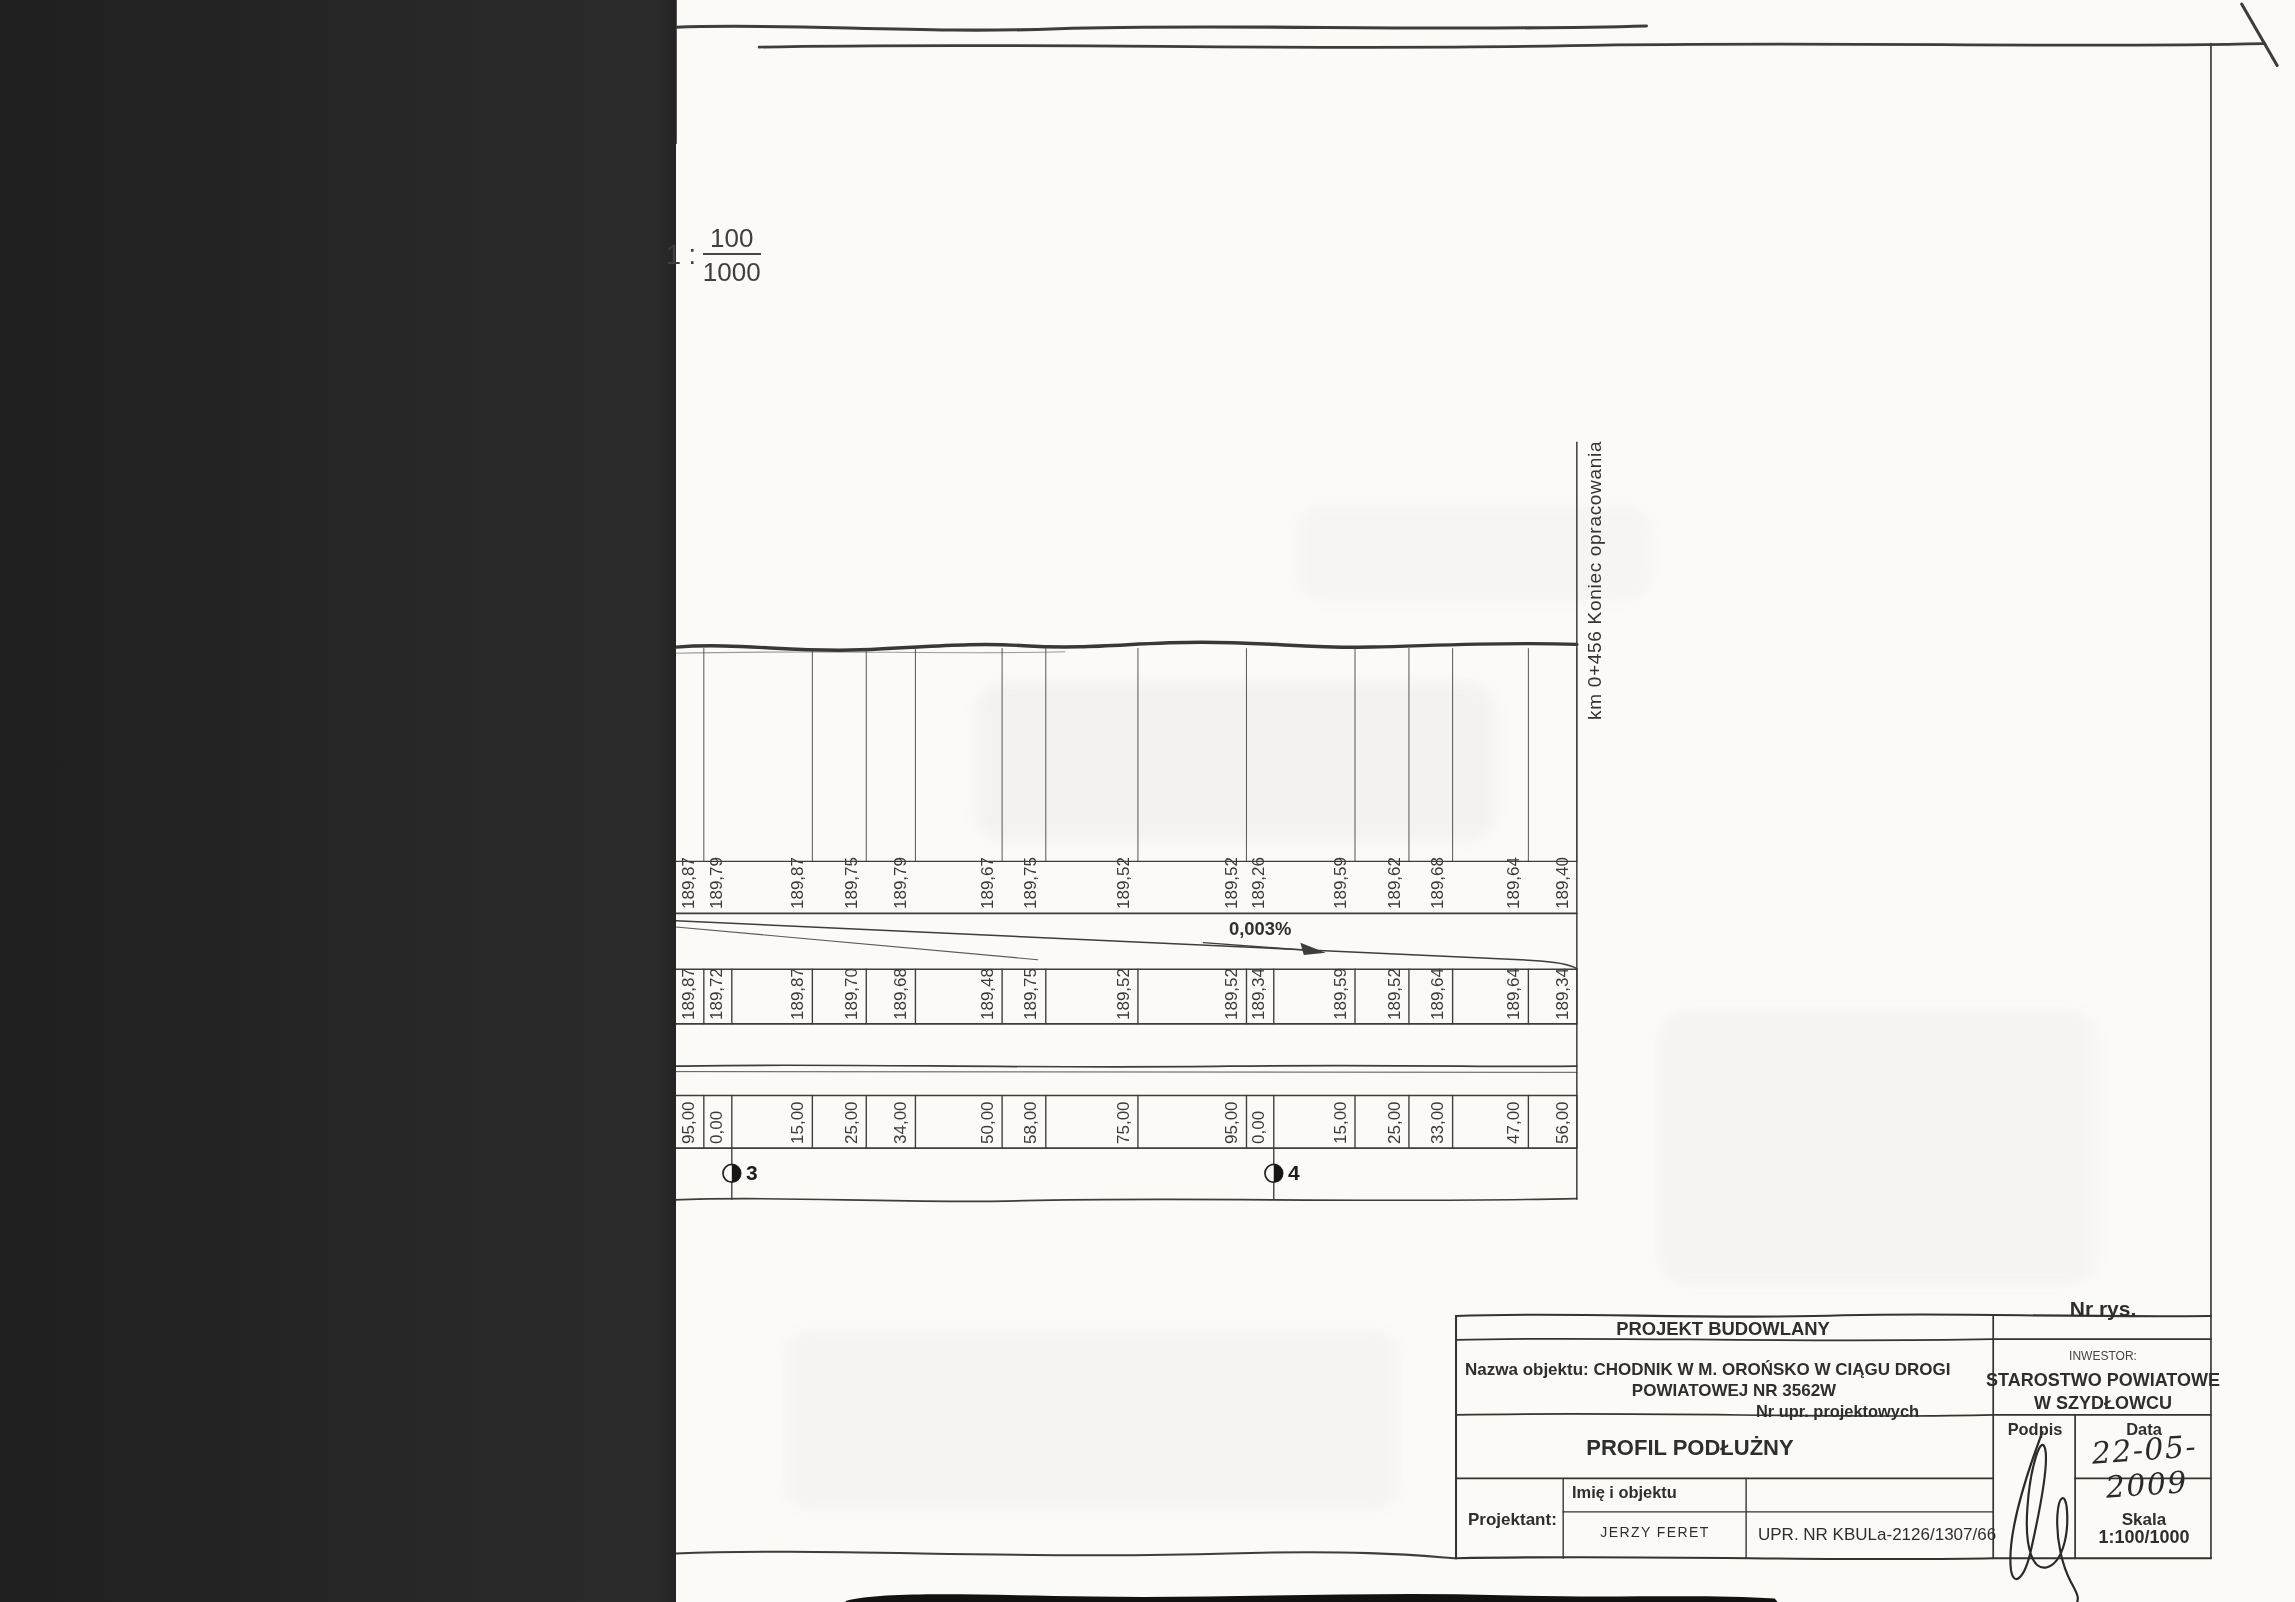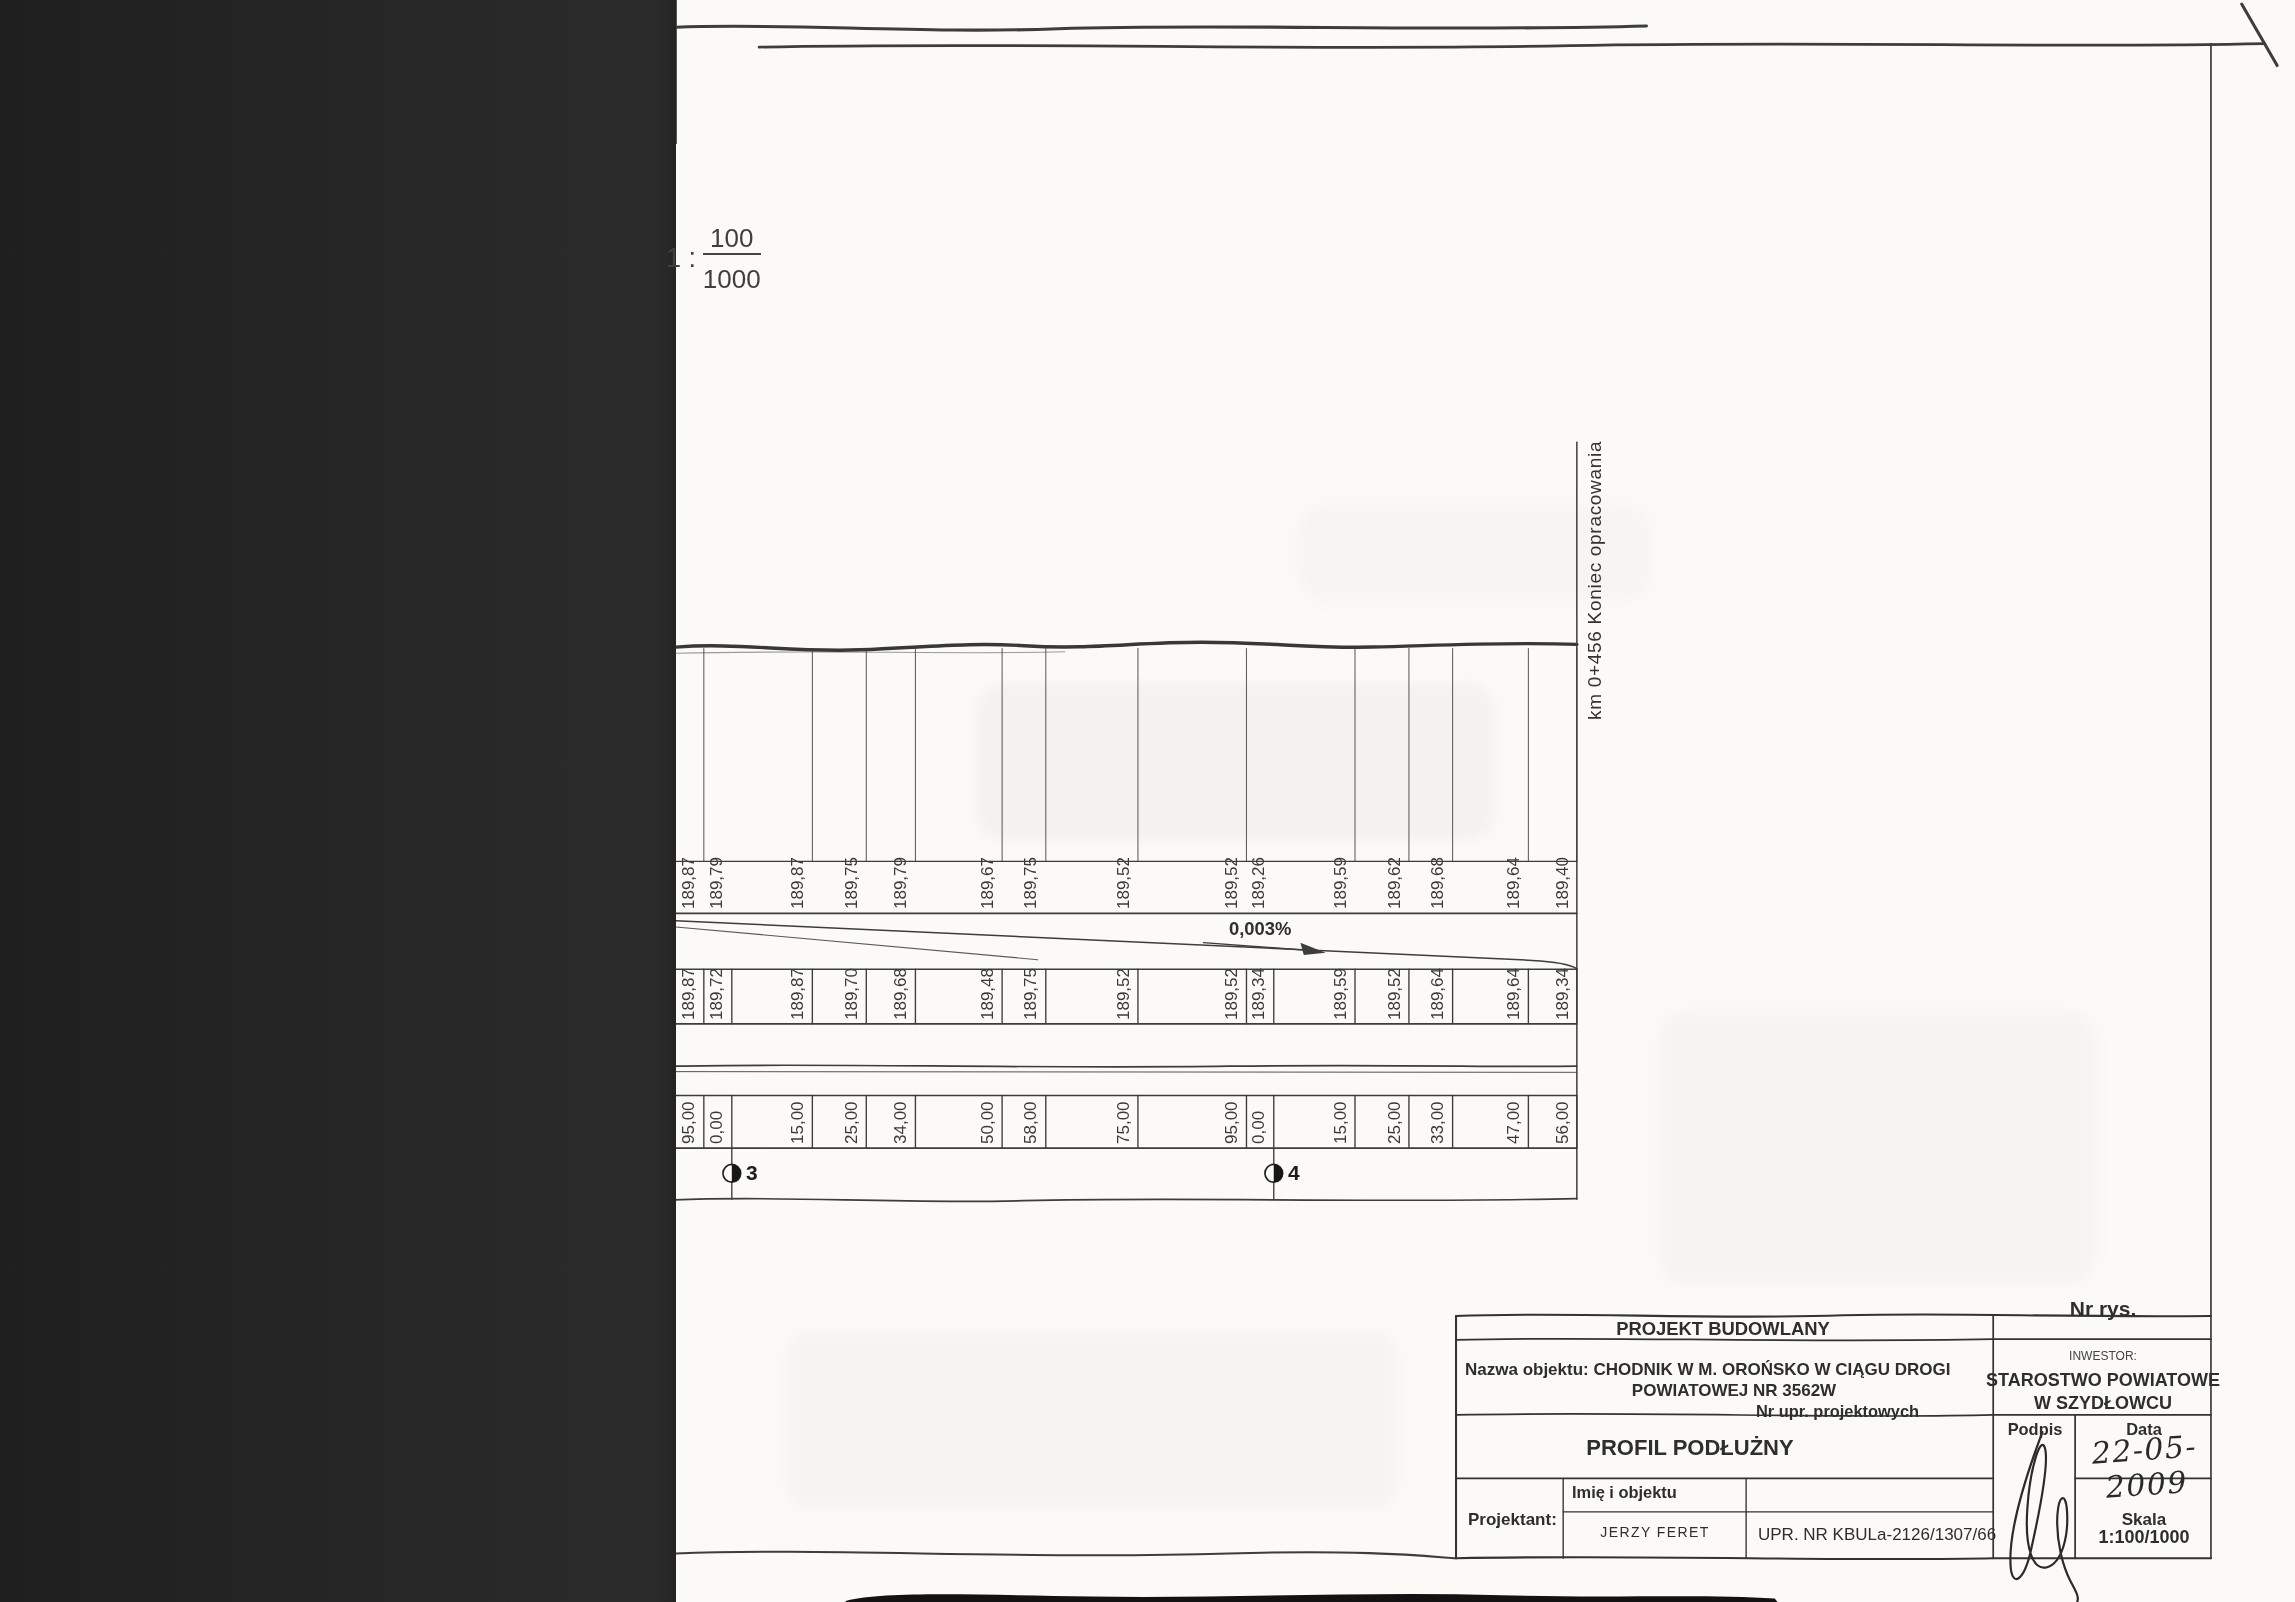--- a/index.html
+++ b/index.html
@@ -18,21 +18,21 @@
   .vlabel{
     position:absolute;transform:rotate(-90deg);transform-origin:0 0;
     white-space:nowrap;font-size:17px;line-height:20.5px;height:20.5px;
     color:#3a3a3a;letter-spacing:0px;
   }
   .end-marker{font-size:19px;letter-spacing:0.7px;color:#333;}
   .scale-note{position:absolute;left:666px;top:225px;display:flex;align-items:center;gap:6.8px;color:#3f3f3f;}
   .scale-note .pre{font-size:27px;}
   .scale-note .frac{display:inline-block;text-align:center;font-size:26px;line-height:27px;}
   .scale-note .num{display:block;border-bottom:2.7px solid #454545;padding:0 4.1px 0.7px 4.1px;}
-  .scale-note .den{display:block;padding-top:11px;}
+  .scale-note .den{display:block;padding-top:4px;}
   .slope-label{position:absolute;left:1229px;top:918px;font-size:18.4px;font-weight:bold;color:#2f2f2f;}
   .hm-label{position:absolute;font-size:21px;font-weight:bold;color:#1d1d1d;}
   .tb{position:absolute;white-space:nowrap;}
   .tb.b{font-weight:bold;}
   .tb.c{transform:translateX(-50%);}
   .date-hand{
     position:absolute;left:2077px;top:1432px;width:137px;text-align:center;
     font-family:"DejaVu Serif",serif;font-style:italic;font-size:30px;color:#2a2a2a;
     transform:rotate(-4deg);letter-spacing:1.4px;
   }

